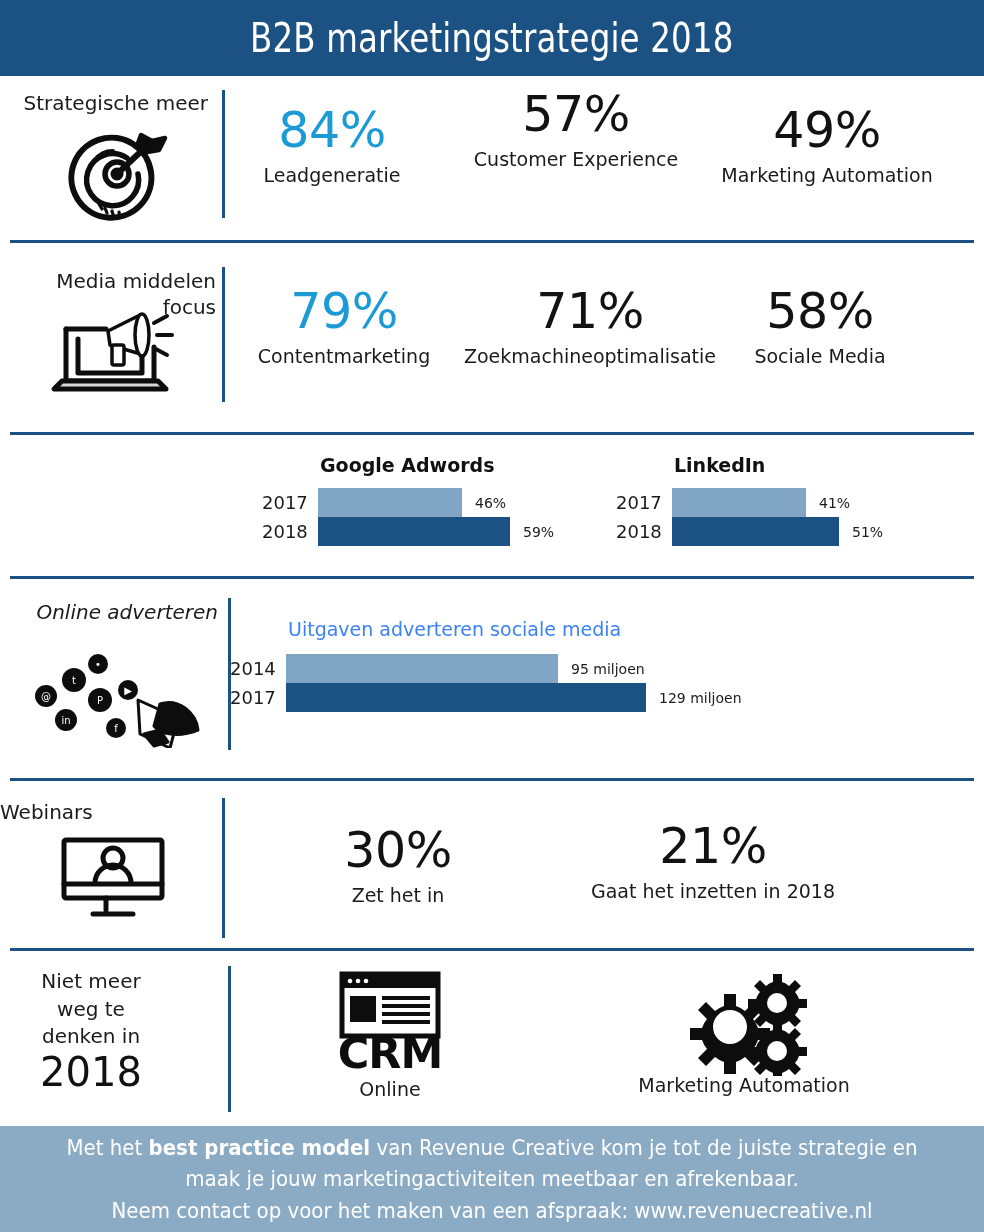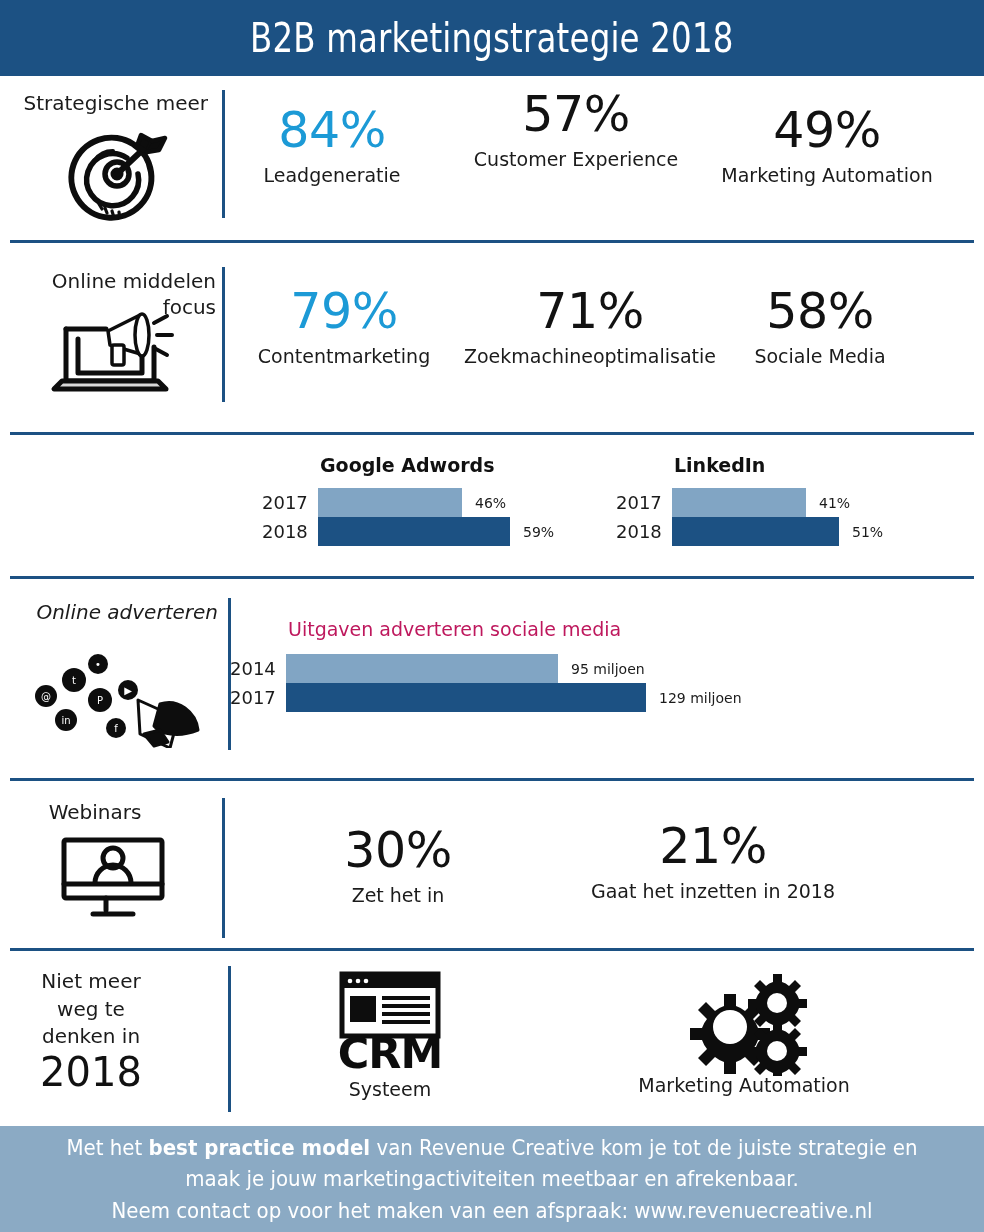--- a/index.html
+++ b/index.html
@@ -47,21 +47,21 @@
     letter-spacing: -.5px;
   }
   .stat .num.accent { color: #1C9AD6; }
   .stat .cap { font-size: 19px; color: #1b1b1b; margin-top: 9px; }
 
   
   .chart { position: absolute; }
   .chart-title {
     font-size: 19px; font-weight: 700; color: #111; margin-bottom: 12px;
   }
-  .chart-sub { font-size: 19px; font-weight: 400; color: #be185d; margin-bottom: 14px; }
+  .chart-sub { font-size: 19px; font-weight: 400; color: #3b82f6; margin-bottom: 14px; }
   .bar-row { display: flex; align-items: center; height: 29px; }
   .bar-label {
     width: 56px; text-align: right; font-size: 18px; color: #1b1b1b;
     padding-right: 12px; flex: none;
   }
   .bar-track { position: relative; height: 29px; flex: none; }
   .bar-fill { height: 29px; }
   .bar-fill.light { background: #81A5C4; }
   .bar-fill.dark  { background: #1C5183; }
   .bar-value {
@@ -123,21 +123,21 @@
     </div>
     <div class="stat" style="left:704px;top:30px;width:246px;">
       <div class="num">49%</div>
       <div class="cap">Marketing Automation</div>
     </div>
   </div>
 
   <div class="rule" style="top:240px;"></div>
 
   <div class="section" style="top:255px;height:165px;">
-    <div class="side-label" style="left:0;top:14px;width:216px;">Online middelen focus</div>
+    <div class="side-label" style="left:0;top:14px;width:216px;">Media middelen focus</div>
 
     <div class="icon-box" style="left:40px;top:46px;width:140px;height:105px;">
       <svg viewBox="0 0 140 105" width="140" height="105">
         <g fill="none" stroke="#0d0d0d" stroke-width="5" stroke-linecap="round" stroke-linejoin="round">
           <path d="M26 28 h40"></path>
           <path d="M26 28 v52 h88 V46"></path>
           <path d="M14 88 h112 l-8 -8 H22 Z" fill="#d9d9d9"></path>
           <path d="M38 38 v34 h64 V52"></path>
         </g>
         <g fill="#0d0d0d" stroke="#0d0d0d" stroke-width="3.5" stroke-linejoin="round">
@@ -258,21 +258,21 @@
           <div class="bar-fill dark" style="width:360px;"></div>
           <div class="bar-value" style="left:360px;">129 miljoen</div>
         </div>
       </div>
     </div>
   </div>
 
   <div class="rule" style="top:778px;"></div>
 
   <div class="section" style="top:792px;height:148px;">
-    <div class="side-label" style="left:0;top:8px;width:190px;text-align:center;">Webinars</div>
+    <div class="side-label" style="left:0;top:8px;width:190px;text-align:left;">Webinars</div>
 
     <div class="icon-box" style="left:58px;top:42px;width:110px;height:90px;">
       <svg viewBox="0 0 110 90" width="110" height="90">
         <g fill="none" stroke="#0d0d0d" stroke-width="5" stroke-linecap="round" stroke-linejoin="round">
           <rect x="6" y="6" width="98" height="58" rx="2"></rect>
           <path d="M6 50 h98"></path>
           <path d="M48 64 v12 M35 80 h40"></path>
           <circle cx="55" cy="24" r="10"></circle>
           <path d="M37 49 a18 18 0 0 1 36 0"></path>
         </g>
@@ -316,21 +316,21 @@
             <g fill="#0d0d0d">
                 <rect x="92" y="26" width="48" height="4"></rect>
                 <rect x="92" y="34" width="48" height="4"></rect>
                 <rect x="92" y="42" width="48" height="4"></rect>
                 <rect x="92" y="50" width="48" height="4"></rect>
               </g>
             <text x="100" y="98" font-family="'DejaVu Sans',sans-serif" font-size="43" font-weight="700" text-anchor="middle" fill="#0d0d0d" letter-spacing="-1">CRM</text>
           </g>
         </svg>
       </div>
-      <div class="cap" style="margin-top:2px;">Systeem</div>
+      <div class="cap" style="margin-top:2px;">Online</div>
     </div>
 
     <div class="stat" style="left:610px;top:8px;width:268px;">
       <div class="icon-box" style="position:relative;left:0;top:0;width:268px;height:108px;">
         <svg viewBox="0 0 268 108" width="268" height="108">
           <g fill="#0d0d0d">
             <path d="M126 38 l0 -12 l-12 0 l0 12 a28 28 0 0 0 -9 5 l-9 -9 l-8 8 l9 9 a28 28 0 0 0 -5 9 l-12 0 l0 12 l12 0 a28 28 0 0 0 5 9 l-9 9 l8 8 l9 -9 a28 28 0 0 0 9 5 l0 12 l12 0 l0 -12 a28 28 0 0 0 9 -5 l9 9 l8 -8 l-9 -9 a28 28 0 0 0 5 -9 l12 0 l0 -12 l-12 0 a28 28 0 0 0 -5 -9 l9 -9 l-8 -8 l-9 9 a28 28 0 0 0 -9 -5 z"></path>
             <circle cx="120" cy="59" r="17" fill="#ffffff"></circle>
             <path d="M172 14 l0 -8 l-9 0 l0 8 a19 19 0 0 0 -7 4 l-6 -6 l-6 6 l6 6 a19 19 0 0 0 -4 7 l-8 0 l0 9 l8 0 a19 19 0 0 0 4 7 l-6 6 l6 6 l6 -6 a19 19 0 0 0 7 4 l0 8 l9 0 l0 -8 a19 19 0 0 0 7 -4 l6 6 l6 -6 l-6 -6 a19 19 0 0 0 4 -7 l8 0 l0 -9 l-8 0 a19 19 0 0 0 -4 -7 l6 -6 l-6 -6 l-6 6 a19 19 0 0 0 -7 -4 z"></path>
             <circle cx="167" cy="35" r="10" fill="#ffffff"></circle>

